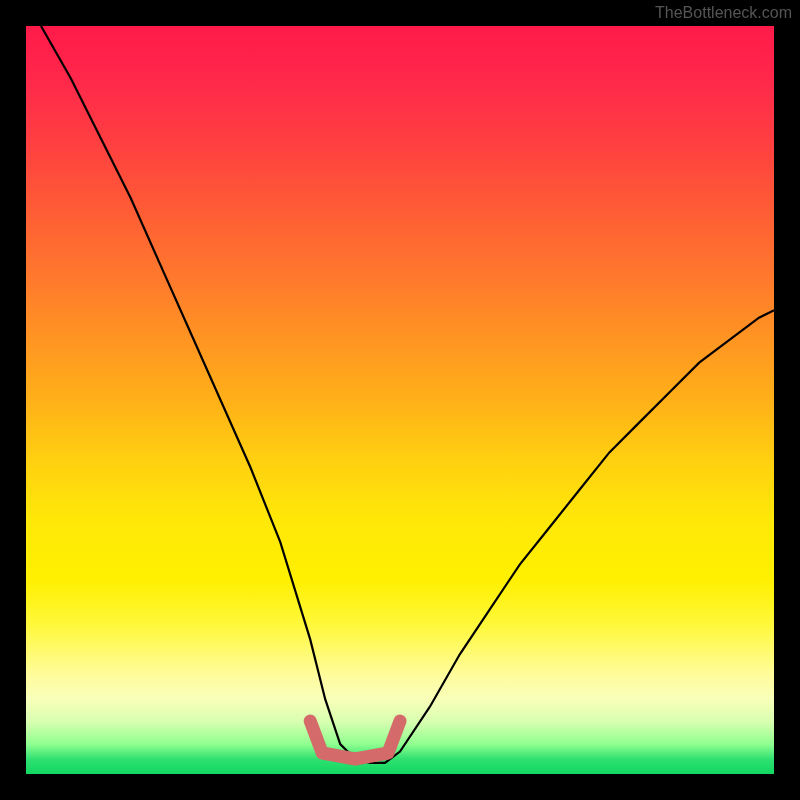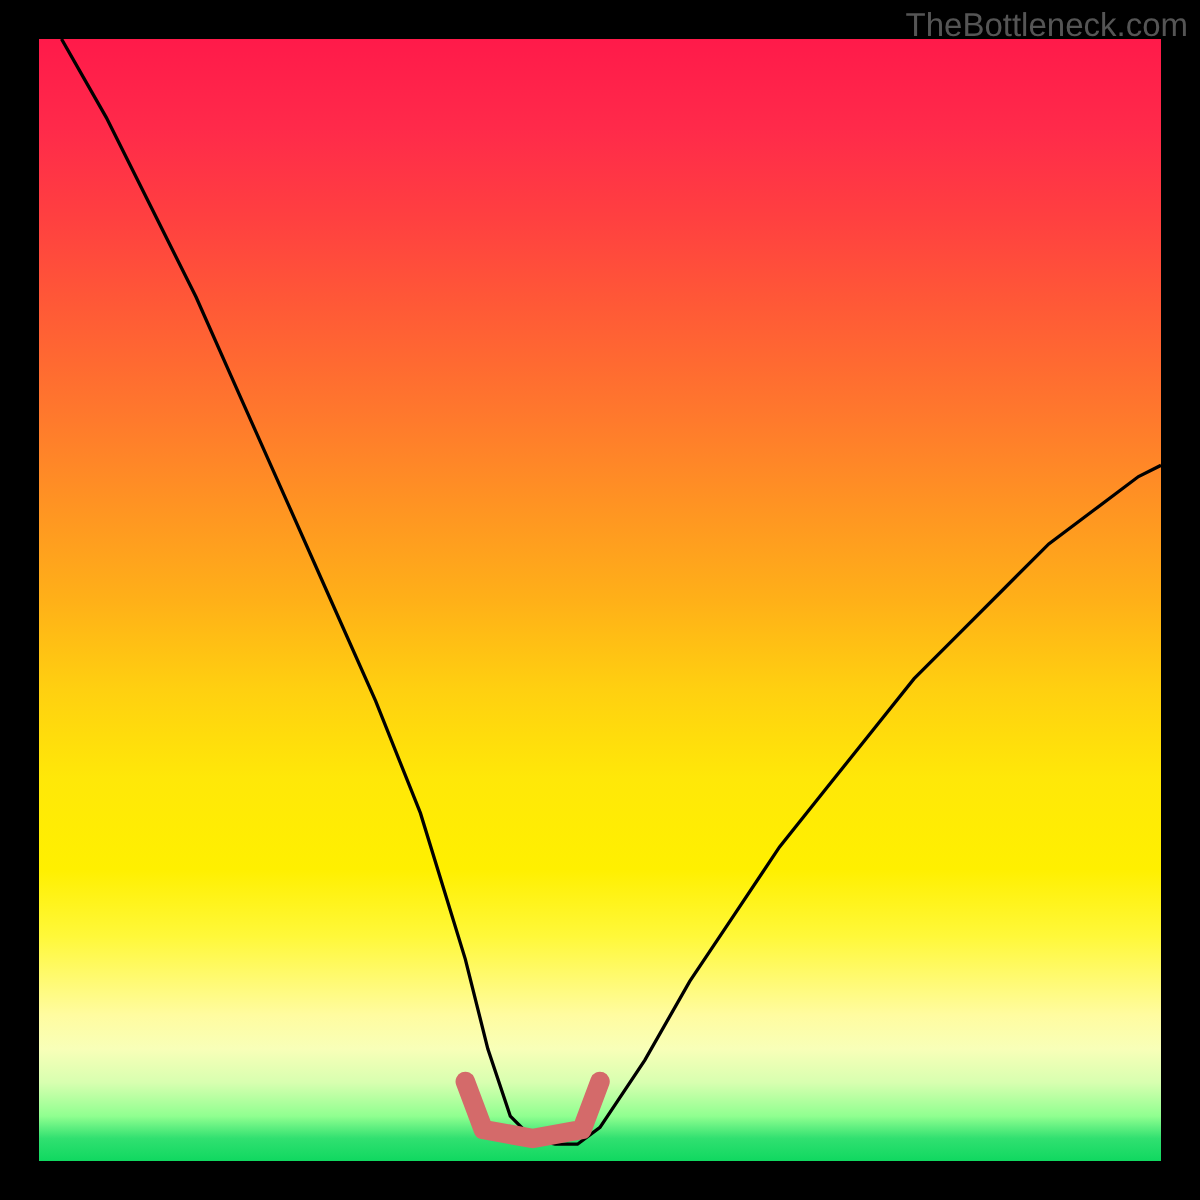--- a/index.html
+++ b/index.html
@@ -9,21 +9,21 @@
     background: #000;
     position: relative;
     font-family: Arial, sans-serif;
     overflow: hidden;
   }
   .watermark {
     position: absolute;
     top: 4px;
     right: 8px;
     color: #555;
-    font-size: 22px;
+    font-size: 16px;
     font-weight: 500;
     z-index: 10;
   }
   .plot-area {
     position: absolute;
     top: 26px;
     left: 26px;
     width: 748px;
     height: 748px;
     overflow: hidden;

